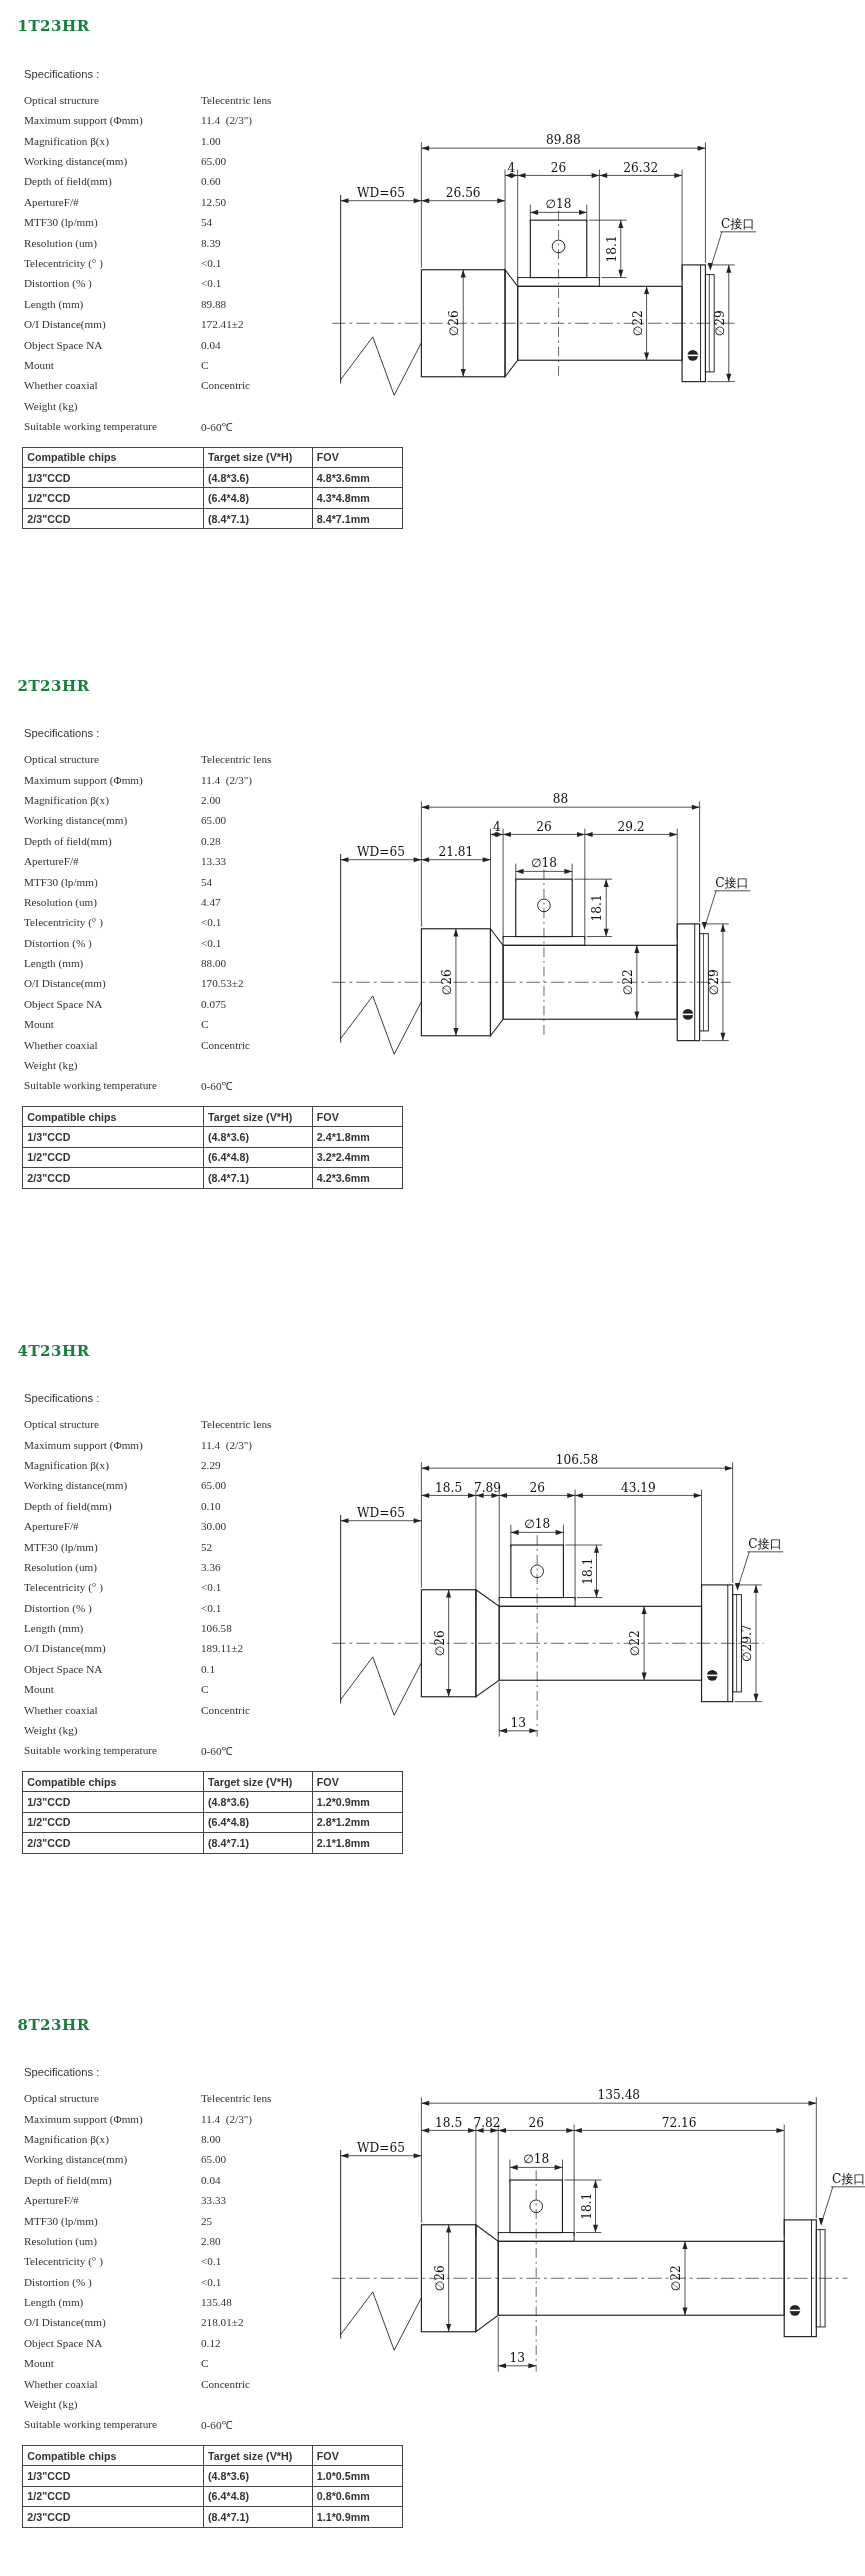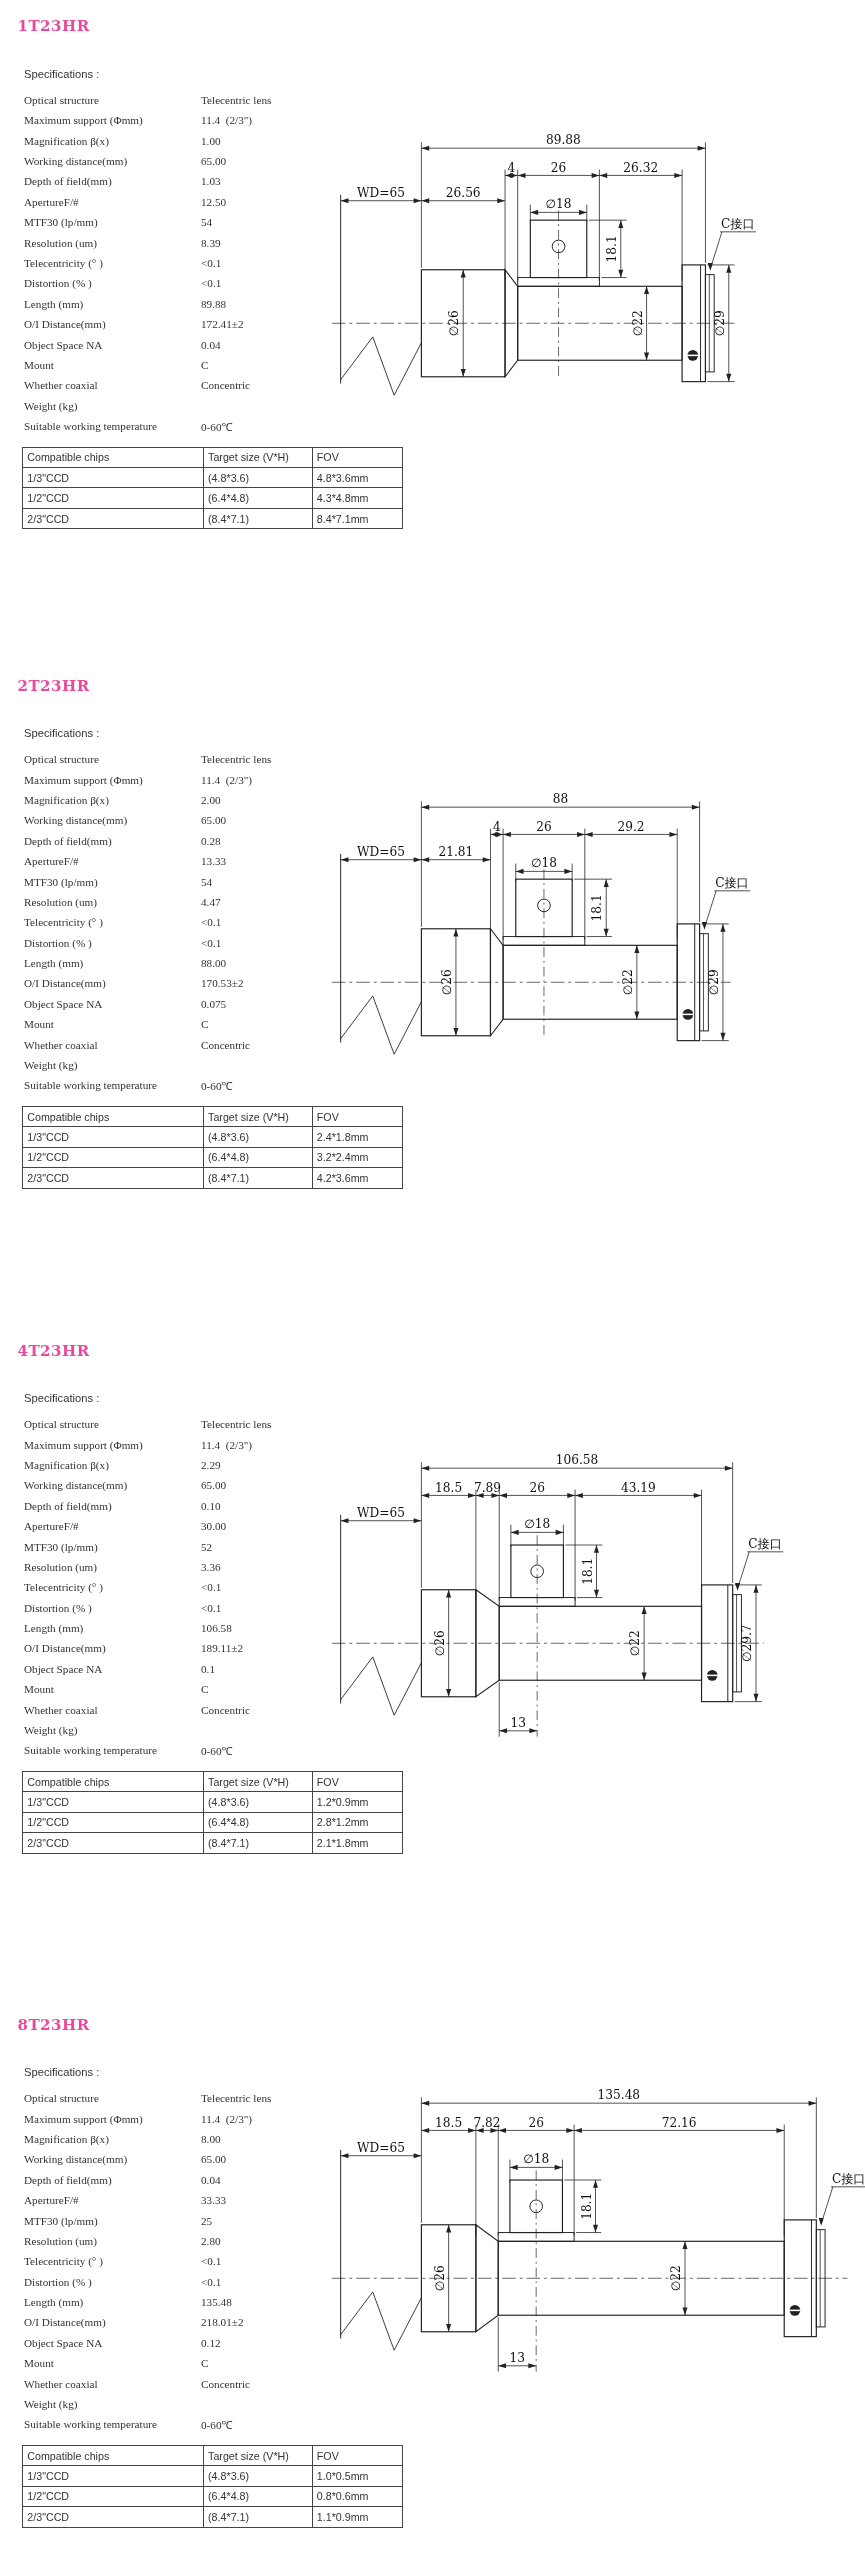--- a/index.html
+++ b/index.html
@@ -1,25 +1,25 @@
 <!DOCTYPE html>
 <html><head>
 <meta charset="utf-8">
 <style>
   html,body{margin:0;padding:0;background:#fff;}
   body{width:865px;height:2576px;position:relative;font-family:"Liberation Sans",sans-serif;color:#333;}
   .lens-section{position:absolute;left:0;width:865px;height:544px;}
-  .model{position:absolute;left:17.5px;top:7.8px;font-family:"DejaVu Serif",serif;font-weight:700;font-size:15px;letter-spacing:0.5px;color:#ec4899;margin:0;}
+  .model{position:absolute;left:17.5px;top:7.8px;font-family:"DejaVu Serif",serif;font-weight:700;font-size:15px;letter-spacing:0.5px;color:#15803d;margin:0;}
   .spec-header{position:absolute;left:24px;top:58px;font-size:11.2px;text-align:right;}
   .specs{position:absolute;left:24px;top:80px;font-family:Liberation Serif, serif;}
   .spec-row{height:20.4px;display:flex;font-size:11.2px;align-items:center;}
   .spec-label{width:177px;flex:none;}
   .spec-value{white-space:pre;}
   table.chips{position:absolute;left:22.4px;top:437px;border-collapse:collapse;font-size:10.7px;table-layout:fixed;}
-  table.chips th,table.chips td{border:1px solid #444;height:19.4px;padding:0 2.9px 0 3.9px;text-align:left;font-weight:400;overflow:hidden;white-space:nowrap;}
+  table.chips th,table.chips td{border:1px solid #444;height:19.4px;padding:0 2.9px 0 3.9px;text-align:left;font-weight:700;overflow:hidden;white-space:nowrap;}
   svg.drawing{position:absolute;left:326px;overflow:visible;}
   svg.drawing text{font-family:"DejaVu Serif",serif;font-size:12.5px;fill:#111;}
 </style>
 </head>
 <body>
 
   <section class="lens-section" style="top: 9.7px;">
     <h2 class="model">1T23HR</h2>
     <div class="spec-header">Specifications :</div>
     <div class="specs">
@@ -34,21 +34,21 @@
       <div class="spec-row">
         <span class="spec-label">Magnification β(x)</span>
         <span class="spec-value">1.00</span>
       </div>
       <div class="spec-row">
         <span class="spec-label">Working distance(mm)</span>
         <span class="spec-value">65.00</span>
       </div>
       <div class="spec-row">
         <span class="spec-label">Depth of field(mm)</span>
-        <span class="spec-value">1.03</span>
+        <span class="spec-value">0.60</span>
       </div>
       <div class="spec-row">
         <span class="spec-label">ApertureF/#</span>
         <span class="spec-value">12.50</span>
       </div>
       <div class="spec-row">
         <span class="spec-label">MTF30  (lp/mm)</span>
         <span class="spec-value">54</span>
       </div>
       <div class="spec-row">

